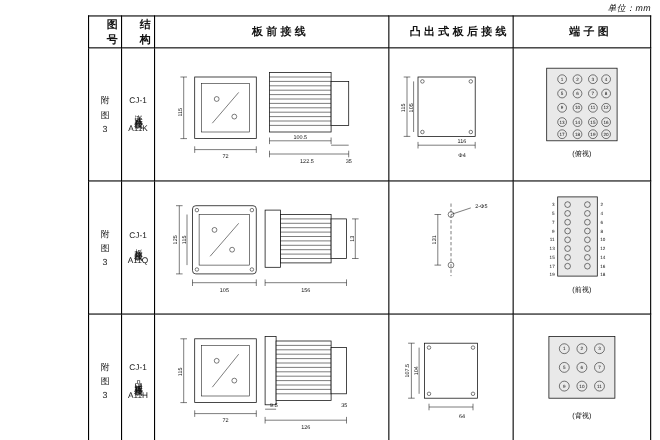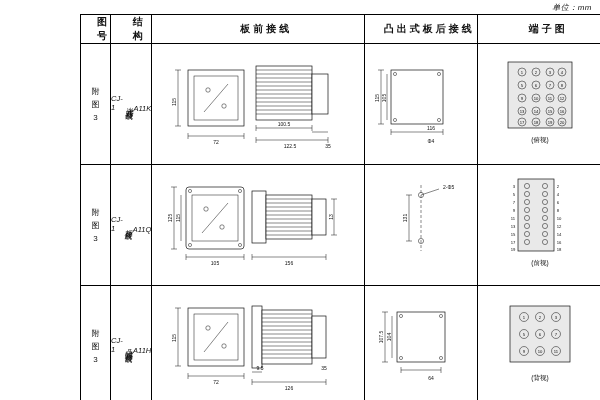--- a/index.html
+++ b/index.html
@@ -15,21 +15,21 @@
   .col-num{width:26px;}
   .col-struct{width:36px;}
   .col-outline{width:212px;}
   .col-mount{width:112px;}
   .col-term{width:124px;}
 
   .cell{position:relative;height:120px;}
   .numcell{display:flex;align-items:center;justify-content:center;height:100%;}
 
   .structcell{display:flex;align-items:center;justify-content:center;height:100%;}
-  .struct-stack{display:flex;flex-direction:row;align-items:center;font-size:7.5px;line-height:9px;color:#111;font-style:italic;}
+  .struct-stack{display:flex;flex-direction:column;align-items:center;font-size:7.5px;line-height:9px;color:#111;}
   .struct-top{margin-bottom:2px;}
   .struct-mid{writing-mode:vertical-rl;text-orientation:upright;letter-spacing:1px;line-height:10px;}
   .struct-bot{margin-top:8px;}
 
   svg{display:block;}
   .lnt{stroke:#111;stroke-width:0.5;fill:none;}
   .dash{stroke:#111;stroke-width:0.5;fill:none;stroke-dasharray:3 2;}
   .fillg{fill:#e9e9e9;stroke:#111;stroke-width:0.7;}
   .fillw{fill:#ffffff;stroke:#111;stroke-width:0.7;}
   .dimtxt{font-size:5px;fill:#111;font-family:"Liberation Sans",sans-serif;}

